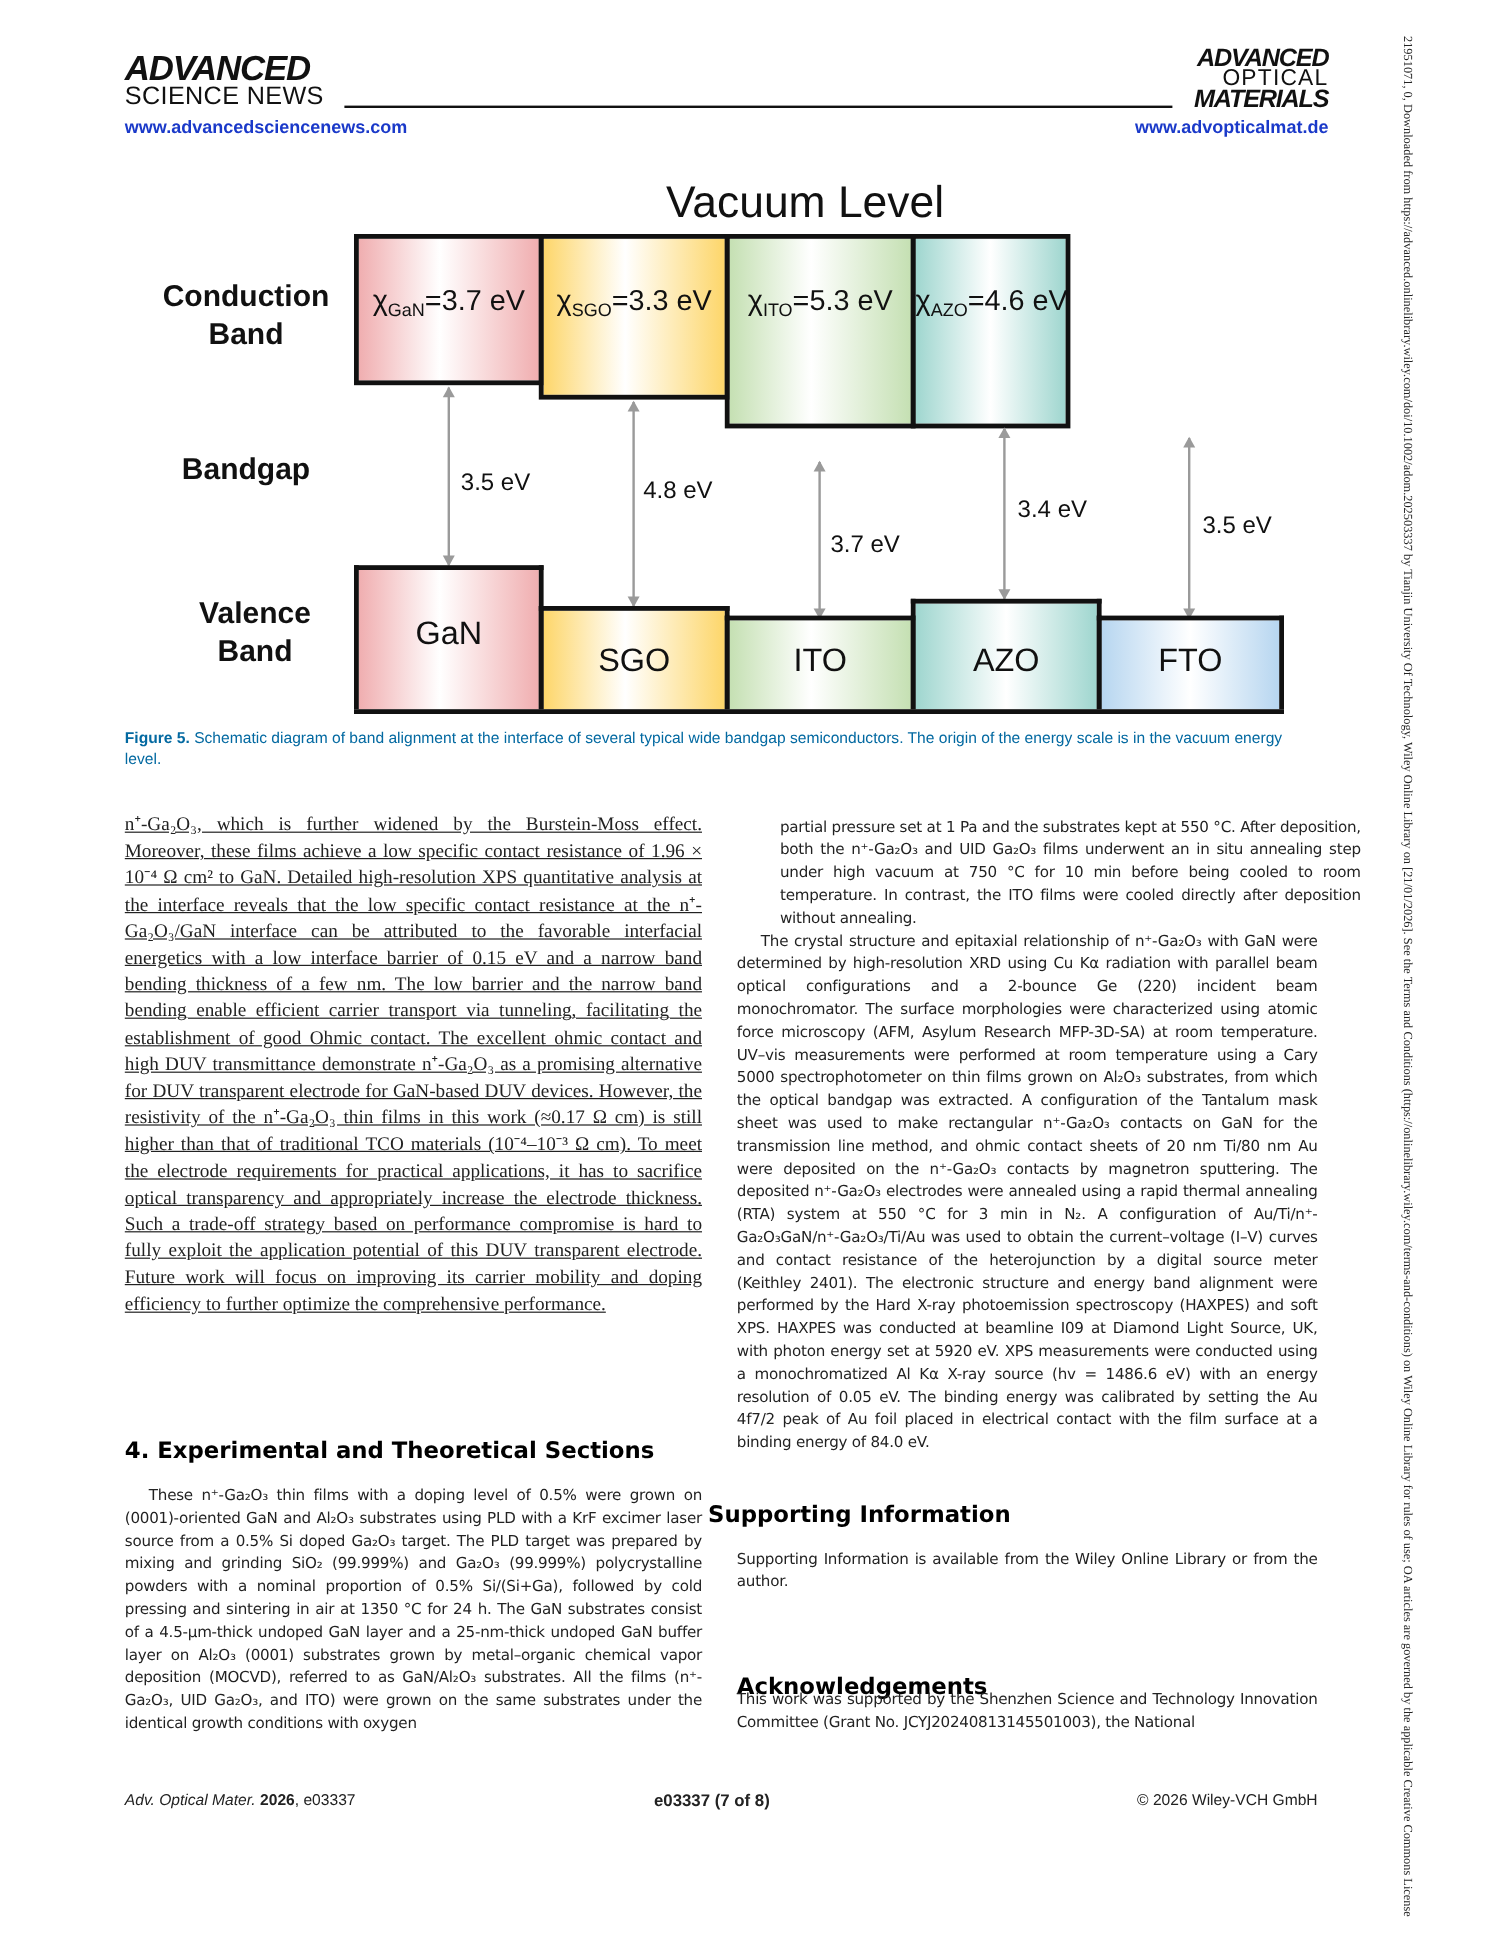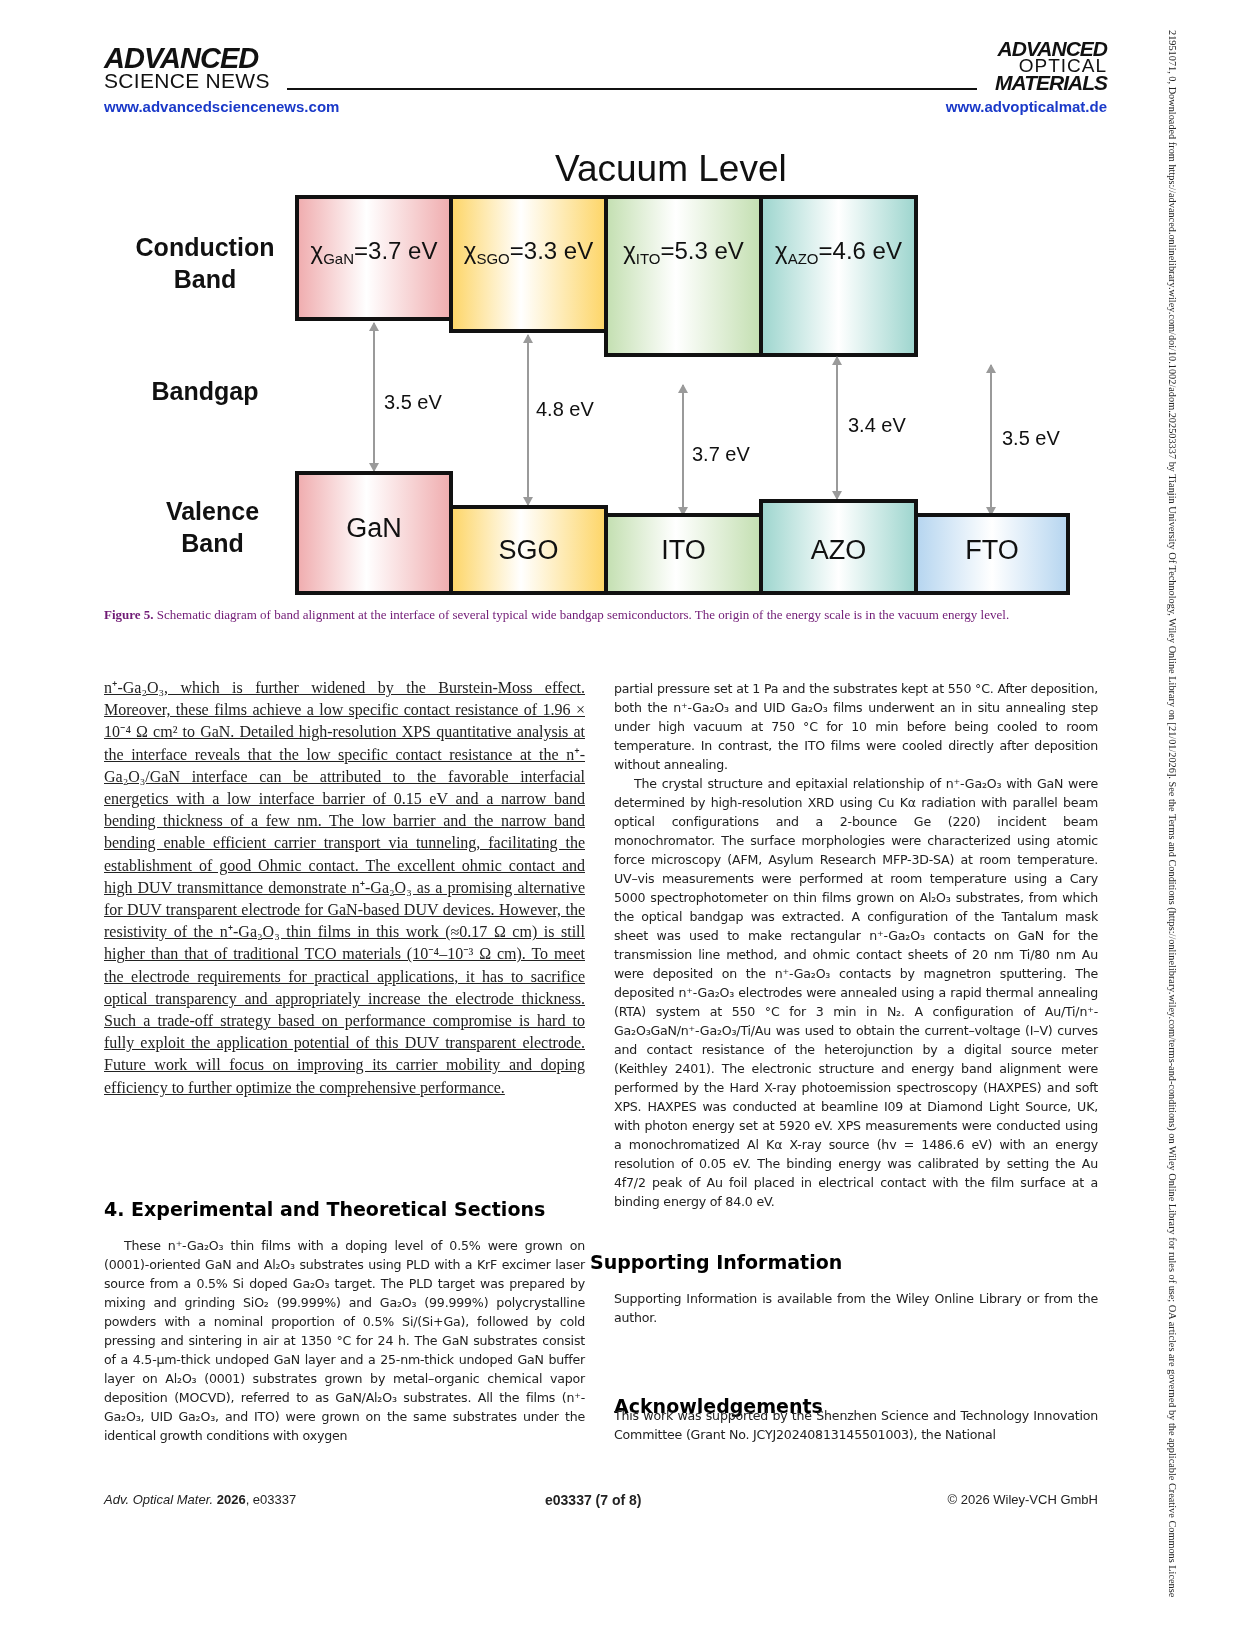--- a/index.html
+++ b/index.html
@@ -27,21 +27,21 @@
   .chi sub { font-size:15px; vertical-align:-5px; }
   .vb { position:absolute; border:4px solid #111; box-sizing:border-box; border-bottom:none; }
   .vblabel { position:absolute; width:100%; text-align:center; font-size:27px; }
   .arrow { position:absolute; width:2px; background:#9a9a9a; }
   .arrow:before, .arrow:after { content:""; position:absolute; left:-4px; border-left:5px solid transparent; border-right:5px solid transparent; }
   .arrow:before { top:-1px; border-bottom:9px solid #9a9a9a; }
   .arrow:after { bottom:-1px; border-top:9px solid #9a9a9a; }
   .gap { position:absolute; font-size:20px; }
   .bottomline { position:absolute; left:195px; top:446px; width:775px; height:4px; background:#111; }
   
-  .caption { left:104px; top:606px; width:995px; font-size:13px; line-height:18px; color:#701a75;font-family:Liberation Serif, serif; }
+  .caption { left:104px; top:606px; width:995px; font-size:13px; line-height:18px; color:#0369a1; }
   .caption b { font-weight:bold; }
   
   .col { font-size:14px; line-height:22px; text-align:justify; color:#222; }
   .serif { font-family:"Liberation Serif", serif; font-size:16px; line-height:22.2px;text-decoration:underline; }
   .sans { font-family:"DejaVu Sans", sans-serif; font-size:12.6px; line-height:19px; letter-spacing:-0.2px; }
   .indent { text-indent:20px; }
   .h2 { font-family:"DejaVu Sans", sans-serif; font-weight:bold; font-size:19px; color:#000000; }
   .footer { top:1492px; font-size:13px; color:#222; }
 </style>
 </head>
@@ -77,21 +77,21 @@
 
   <div class="cb" style="left:195px; top:50px; width:158px; height:126px; background:linear-gradient(90deg,#f0aeb0,#fff 45%,#f0aeb0);">
     <div class="chi"><span>χ</span><sub>GaN</sub><span>=3.7 eV</span></div>
   </div>
   <div class="cb" style="left:349px; top:50px; width:159px; height:138px; background:linear-gradient(90deg,#fdd66a,#fff 45%,#fdd66a);">
     <div class="chi"><span>χ</span><sub>SGO</sub><span>=3.3 eV</span></div>
   </div>
   <div class="cb" style="left:504px; top:50px; width:159px; height:162px; background:linear-gradient(90deg,#c5e0b3,#fff 45%,#c5e0b3);">
     <div class="chi"><span>χ</span><sub>ITO</sub><span>=5.3 eV</span></div>
   </div>
-  <div class="cb" style="left:659px; top:50px; width:159px; height:162px; background:linear-gradient(90deg,#9fd6cf,#fff 50%,#9fd6cf);">
+  <div class="cb" style="left:659px; top:50px; width:133px; height:162px; background:linear-gradient(90deg,#9fd6cf,#fff 50%,#9fd6cf);">
     <div class="chi"><span>χ</span><sub>AZO</sub><span>=4.6 eV</span></div>
   </div>
 
   <div class="arrow" style="left:273px; top:178px; height:148px;"></div>
   <div class="gap" style="left:284px; top:246px;">3.5 eV</div>
   <div class="arrow" style="left:427px; top:190px; height:170px;"></div>
   <div class="gap" style="left:436px; top:253px;">4.8 eV</div>
   <div class="arrow" style="left:582px; top:240px; height:130px;"></div>
   <div class="gap" style="left:592px; top:298px;">3.7 eV</div>
   <div class="arrow" style="left:736px; top:212px; height:142px;"></div>
@@ -118,21 +118,21 @@
 </div>
 
 <div class="abs caption">
   <b>Figure 5.</b><span> Schematic diagram of band alignment at the interface of several typical wide bandgap semiconductors. The origin of the energy scale is in the vacuum energy level.</span>
 </div>
 
 <div class="abs col serif" style="left:104px; top:677px; width:481px;">n⁺-Ga₂O₃, which is further widened by the Burstein-Moss effect. Moreover, these films achieve a low specific contact resistance of 1.96 × 10⁻⁴ Ω cm² to GaN. Detailed high-resolution XPS quantitative analysis at the interface reveals that the low specific contact resistance at the n⁺-Ga₂O₃/GaN interface can be attributed to the favorable interfacial energetics with a low interface barrier of 0.15 eV and a narrow band bending thickness of a few nm. The low barrier and the narrow band bending enable efficient carrier transport via tunneling, facilitating the establishment of good Ohmic contact. The excellent ohmic contact and high DUV transmittance demonstrate n⁺-Ga₂O₃ as a promising alternative for DUV transparent electrode for GaN-based DUV devices. However, the resistivity of the n⁺-Ga₂O₃ thin films in this work (≈0.17 Ω cm) is still higher than that of traditional TCO materials (10⁻⁴–10⁻³ Ω cm). To meet the electrode requirements for practical applications, it has to sacrifice optical transparency and appropriately increase the electrode thickness. Such a trade-off strategy based on performance compromise is hard to fully exploit the application potential of this DUV transparent electrode. Future work will focus on improving its carrier mobility and doping efficiency to further optimize the comprehensive performance.</div>
 <div class="abs h2" style="left:104px; top:1198px;">4. Experimental and Theoretical Sections</div>
 <div class="abs col sans indent" style="left:104px; top:1236px; width:481px;">These n⁺-Ga₂O₃ thin films with a doping level of 0.5% were grown on (0001)-oriented GaN and Al₂O₃ substrates using PLD with a KrF excimer laser source from a 0.5% Si doped Ga₂O₃ target. The PLD target was prepared by mixing and grinding SiO₂ (99.999%) and Ga₂O₃ (99.999%) polycrystalline powders with a nominal proportion of 0.5% Si/(Si+Ga), followed by cold pressing and sintering in air at 1350 °C for 24 h. The GaN substrates consist of a 4.5-µm-thick undoped GaN layer and a 25-nm-thick undoped GaN buffer layer on Al₂O₃ (0001) substrates grown by metal–organic chemical vapor deposition (MOCVD), referred to as GaN/Al₂O₃ substrates. All the films (n⁺-Ga₂O₃, UID Ga₂O₃, and ITO) were grown on the same substrates under the identical growth conditions with oxygen</div>
 
-<div class="abs col sans" style="left:614px; top:679px; width:484px;">partial pressure set at 1 Pa and the substrates kept at 550 °C. After deposition, both the n⁺-Ga₂O₃ and UID Ga₂O₃ films underwent an in situ annealing step under high vacuum at 750 °C for 10 min before being cooled to room temperature. In contrast, the ITO films were cooled directly after deposition without annealing.</div>
+<div class="abs col sans" style="left:650px; top:679px; width:484px;">partial pressure set at 1 Pa and the substrates kept at 550 °C. After deposition, both the n⁺-Ga₂O₃ and UID Ga₂O₃ films underwent an in situ annealing step under high vacuum at 750 °C for 10 min before being cooled to room temperature. In contrast, the ITO films were cooled directly after deposition without annealing.</div>
 <div class="abs col sans indent" style="left:614px; top:774px; width:484px;">The crystal structure and epitaxial relationship of n⁺-Ga₂O₃ with GaN were determined by high-resolution XRD using Cu Kα radiation with parallel beam optical configurations and a 2-bounce Ge (220) incident beam monochromator. The surface morphologies were characterized using atomic force microscopy (AFM, Asylum Research MFP-3D-SA) at room temperature. UV–vis measurements were performed at room temperature using a Cary 5000 spectrophotometer on thin films grown on Al₂O₃ substrates, from which the optical bandgap was extracted. A configuration of the Tantalum mask sheet was used to make rectangular n⁺-Ga₂O₃ contacts on GaN for the transmission line method, and ohmic contact sheets of 20 nm Ti/80 nm Au were deposited on the n⁺-Ga₂O₃ contacts by magnetron sputtering. The deposited n⁺-Ga₂O₃ electrodes were annealed using a rapid thermal annealing (RTA) system at 550 °C for 3 min in N₂. A configuration of Au/Ti/n⁺-Ga₂O₃GaN/n⁺-Ga₂O₃/Ti/Au was used to obtain the current–voltage (I–V) curves and contact resistance of the heterojunction by a digital source meter (Keithley 2401). The electronic structure and energy band alignment were performed by the Hard X-ray photoemission spectroscopy (HAXPES) and soft XPS. HAXPES was conducted at beamline I09 at Diamond Light Source, UK, with photon energy set at 5920 eV. XPS measurements were conducted using a monochromatized Al Kα X-ray source (hv = 1486.6 eV) with an energy resolution of 0.05 eV. The binding energy was calibrated by setting the Au 4f7/2 peak of Au foil placed in electrical contact with the film surface at a binding energy of 84.0 eV.</div>
 <div class="abs h2" style="left:590px; top:1251px;">Supporting Information</div>
 <div class="abs col sans" style="left:614px; top:1289px; width:484px;">Supporting Information is available from the Wiley Online Library or from the author.</div>
 <div class="abs h2" style="left:614px; top:1368px;margin-top:27px;">Acknowledgements</div>
 <div class="abs col sans" style="left:614px; top:1406px; width:484px;">This work was supported by the Shenzhen Science and Technology Innovation Committee (Grant No. JCYJ20240813145501003), the National</div>
 
 <div class="abs footer" style="left:104px;">
   <i>Adv. Optical Mater.</i> <b>2026</b><span>, e03337</span>
 </div>
 <div class="abs footer" style="left:545px; font-weight:bold; font-size:14px;">e03337 (7 of 8)</div>

